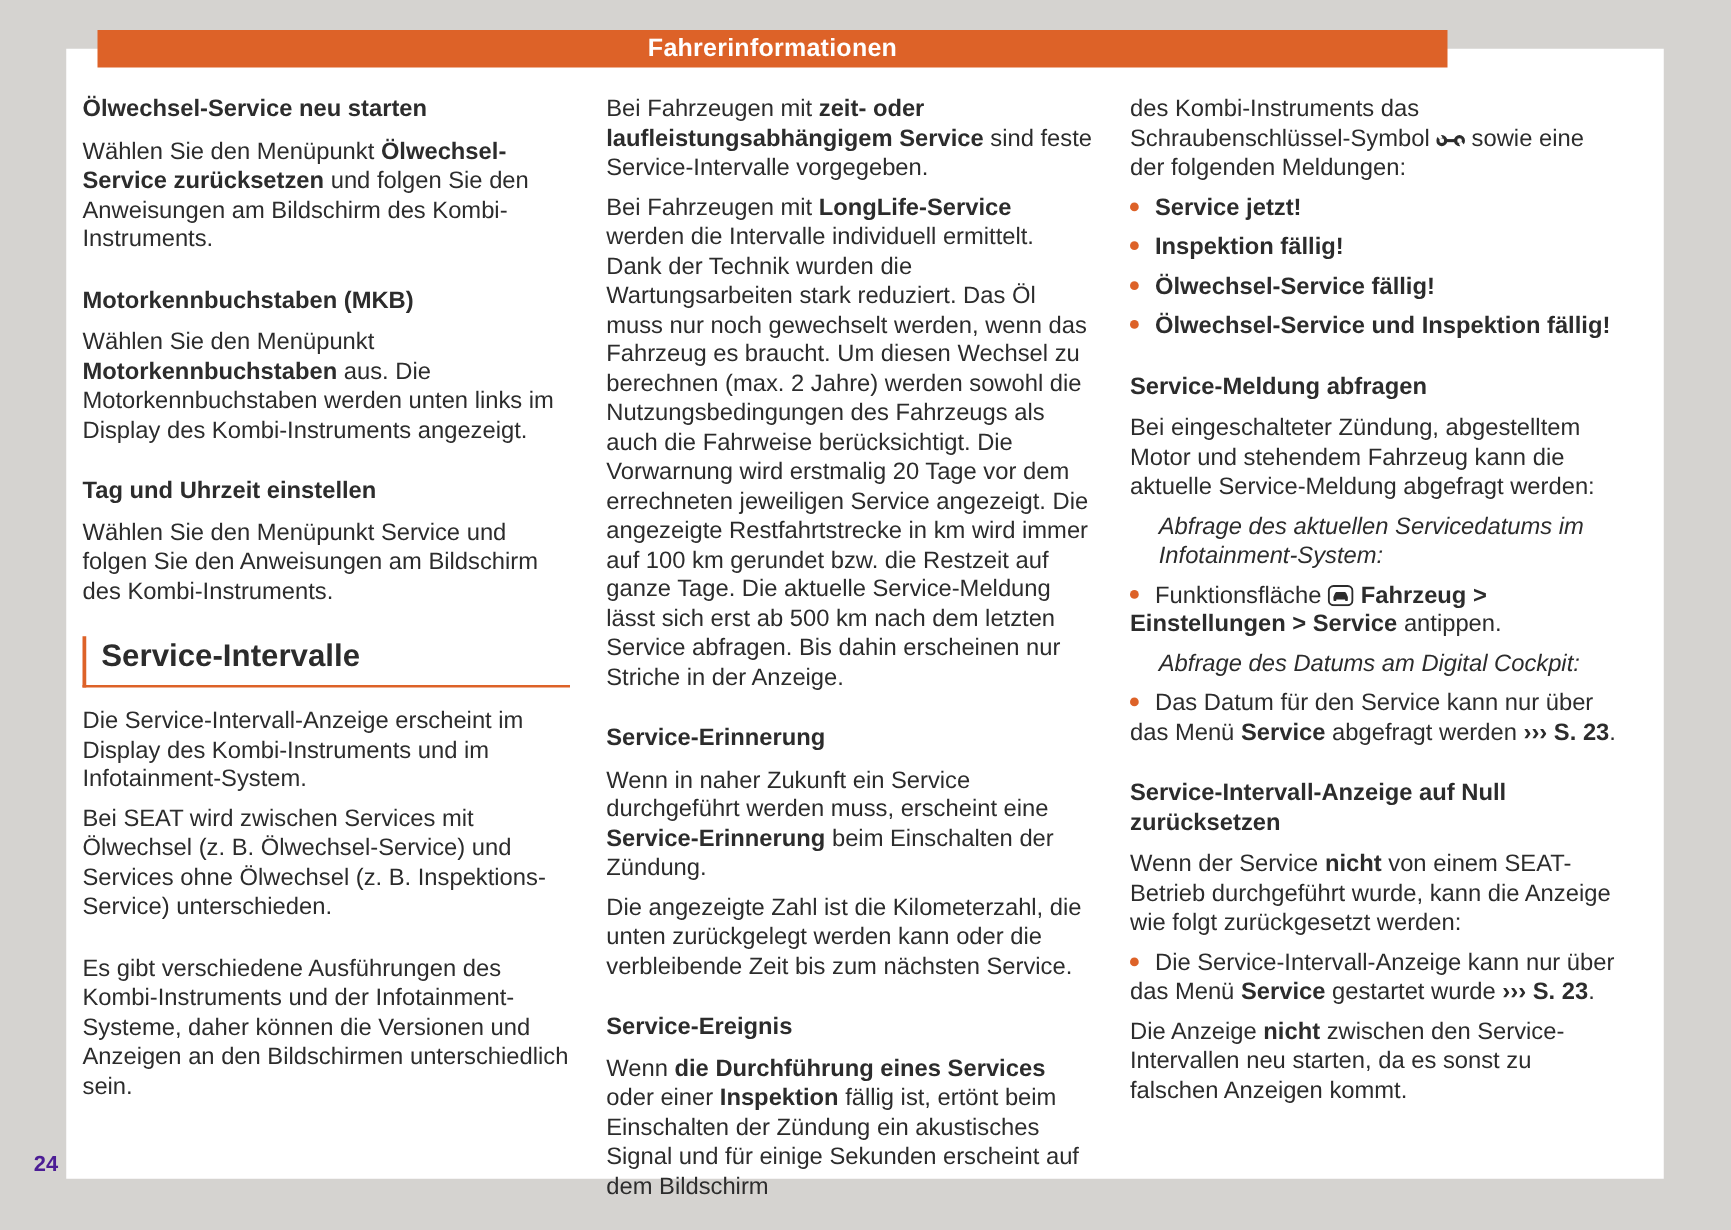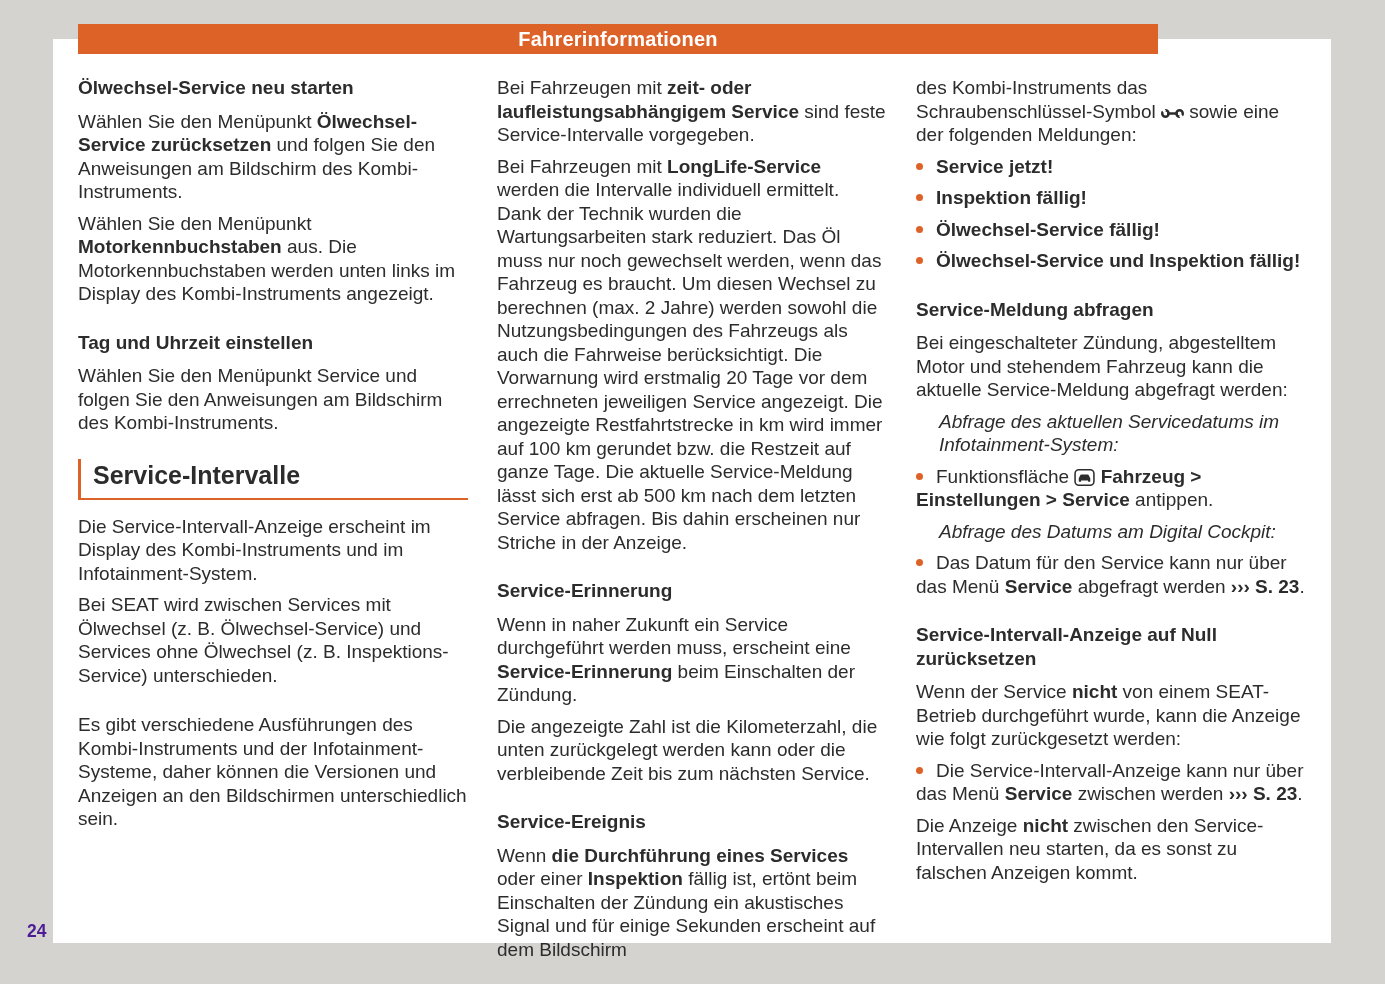--- a/index.html
+++ b/index.html
@@ -23,21 +23,21 @@
   }
   .header-bar{
     position:absolute;left:78px;top:24px;width:1080px;height:30px;
     background:var(--accent);
     display:flex;align-items:center;justify-content:center;z-index:2;
   }
   .header-title{
     color:#ffffff;font-weight:bold;font-size:20px;letter-spacing:.2px;
   }
   .columns{
-    position:absolute;left:25px;top:37px;width:1229px;
+    position:absolute;left:13px;top:37px;width:1229px;
     display:flex;gap:29px;
   }
   .col{
     width:390px;font-size:19px;line-height:23.5px;color:var(--text);
     hyphens:auto;-webkit-hyphens:auto;
   }
   .col > :first-child{margin-top:0;}
   .h{font-weight:bold;margin:25px 0 10px;}
   .para{margin:0 0 8px;}
   .para.i{font-style:italic;}
@@ -66,20 +66,21 @@
 </style>
 </head>
 <body>
 
 <div class="canvas">
   <div class="sheet">
     <div class="columns">
       <div class="col">
           <div class="h"><span>Ölwechsel-Service neu starten</span></div>
           <p class="para"><span>Wählen Sie den Menüpunkt </span><span class="b">Ölwechsel-Service zurücksetzen</span><span> und folgen Sie den Anweisungen am Bildschirm des Kombi-Instruments.</span></p>
+          <div class="h"><span>Motorkennbuchstaben (MKB)</span></div>
           <p class="para"><span>Wählen Sie den Menüpunkt </span><span class="b">Motorkennbuchstaben</span><span> aus. Die Motorkennbuchstaben werden unten links im Display des Kombi-Instruments angezeigt.</span></p>
           <div class="h"><span>Tag und Uhrzeit einstellen</span></div>
           <p class="para"><span>Wählen Sie den Menüpunkt Service und folgen Sie den Anweisungen am Bildschirm des Kombi-Instruments.</span></p>
           <div class="section"><span>Service-Intervalle</span></div>
           <p class="para"><span>Die Service-Intervall-Anzeige erscheint im Display des Kombi-Instruments und im Infotainment-System.</span></p>
           <p class="para"><span>Bei SEAT wird zwischen Services mit Ölwechsel (z. B. Ölwechsel-Service) und Services ohne Ölwechsel (z. B. Inspektions-Service) unterschieden.</span></p>
           <p class="para gap"><span>Es gibt verschiedene Ausführungen des Kombi-Instruments und der Infotainment-Systeme, daher können die Versionen und Anzeigen an den Bildschirmen unterschiedlich sein.</span></p>
         </div>
       <div class="col">
           <p class="para"><span>Bei Fahrzeugen mit </span><span class="b">zeit- oder laufleistungsabhängigem Service</span><span> sind feste Service-Intervalle vorgegeben.</span></p>
@@ -110,21 +111,21 @@
           <p class="para"><span>Bei eingeschalteter Zündung, abgestelltem Motor und stehendem Fahrzeug kann die aktuelle Service-Meldung abgefragt werden:</span></p>
           <p class="para i"><span>Abfrage des aktuellen Servicedatums im Infotainment-System:</span></p>
           <p class="bullet"><span class="dot"></span><span>Funktionsfläche </span><span class="icon vehicle"><svg width="21" height="17" viewBox="0 0 24 20">
                 <rect x="0.9" y="0.9" width="22.2" height="18.2" rx="4.5" fill="none" stroke="currentColor" stroke-width="1.8"></rect>
                 <path fill="currentColor" d="M5.2 11.2l1.6-3.6c.3-.7 1-1.1 1.7-1.1h7c.7 0 1.4.4 1.7 1.1l1.6 3.6v3.1c0 .4-.3.7-.7.7h-1.2c-.4 0-.7-.3-.7-.7v-.7H8v.7c0 .4-.3.7-.7.7H6c-.4 0-.7-.3-.7-.7z"></path>
               </svg></span><span> </span><span class="b">Fahrzeug &gt; Einstellungen &gt; Service</span><span> antippen.</span></p>
           <p class="para i"><span>Abfrage des Datums am Digital Cockpit:</span></p>
           <p class="bullet"><span class="dot"></span><span>Das Datum für den Service kann nur über das Menü </span><span class="b">Service</span><span> abgefragt werden </span><span class="b">››› S. 23</span><span>.</span></p>
           <div class="h"><span>Service-Intervall-Anzeige auf Null zurücksetzen</span></div>
           <p class="para"><span>Wenn der Service </span><span class="b">nicht</span><span> von einem SEAT-Betrieb durchgeführt wurde, kann die Anzeige wie folgt zurückgesetzt werden:</span></p>
-          <p class="bullet"><span class="dot"></span><span>Die Service-Intervall-Anzeige kann nur über das Menü </span><span class="b">Service</span><span> zwischen werden </span><span class="b">››› S. 23</span><span>.</span></p>
+          <p class="bullet"><span class="dot"></span><span>Die Service-Intervall-Anzeige kann nur über das Menü </span><span class="b">Service</span><span> gestartet wurde </span><span class="b">››› S. 23</span><span>.</span></p>
           <p class="para"><span>Die Anzeige </span><span class="b">nicht</span><span> zwischen den Service-Intervallen neu starten, da es sonst zu falschen Anzeigen kommt.</span></p>
         </div>
     </div>
   </div>
   <div class="header-bar">
     <span class="header-title">Fahrerinformationen</span>
   </div>
   <div class="page-number">24</div>
 </div>
 

